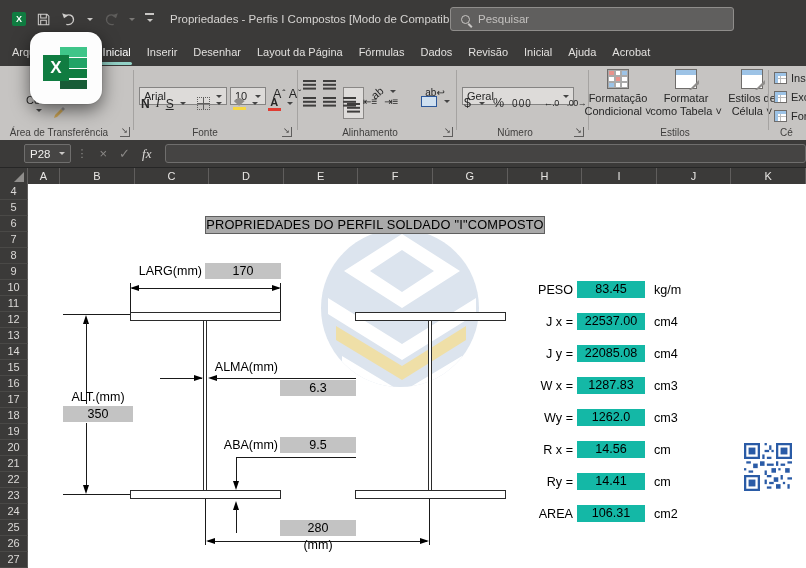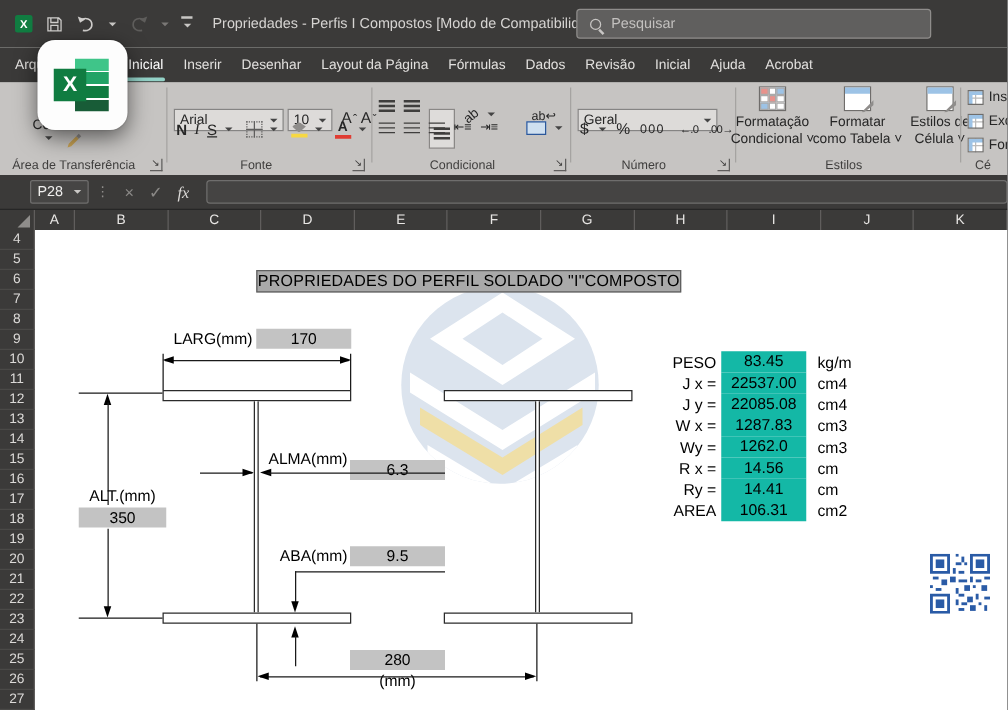--- a/index.html
+++ b/index.html
@@ -10,21 +10,21 @@
   
   .titlebar { position:absolute; left:0; top:0; width:806px; height:38px; background:#3b3a39; display:flex; align-items:center; }
   .qat { display:flex; align-items:center; gap:10px; padding-left:12px; }
   .excel-mini { width:14px; height:14px; background:#107c41; color:#fff; font-size:9px; font-weight:bold; display:flex; align-items:center; justify-content:center; border-radius:2px; }
   .tb-ico { display:inline-flex; align-items:center; }
   .chev-d { width:0; height:0; border:3.5px solid transparent; border-top-color:#c8c6c4; margin-top:3px; }
   .chev-d.dim { border-top-color:#7a7876; }
   .qat-more { display:flex; flex-direction:column; align-items:center; gap:1px; }
   .qat-more .bar { width:9px; height:1.5px; background:#c8c6c4; }
   .wtitle { color:#d6d4d2; font-size:11.5px; margin-left:16px; white-space:nowrap; }
-  .searchbox { position:absolute; left:461px; top:7px; width:284px; height:24px; background:#605f5e; border:1px solid #8f8d8b; border-radius:3px; display:flex; align-items:center; padding-left:10px; gap:8px; }
+  .searchbox { position:absolute; left:450px; top:7px; width:284px; height:24px; background:#605f5e; border:1px solid #8f8d8b; border-radius:3px; display:flex; align-items:center; padding-left:10px; gap:8px; }
   .mag { position:relative; width:9px; height:9px; border:1.5px solid #c8c6c4; border-radius:50%; }
   .mag::after { content:""; position:absolute; left:7px; top:7px; width:5px; height:1.5px; background:#c8c6c4; transform:rotate(45deg); transform-origin:0 0; }
   .searchbox input { background:transparent; border:none; outline:none; color:#d6d4d2; font-size:11.5px; width:200px; font-family:"Liberation Sans",sans-serif; }
   .searchbox input::placeholder { color:#c3c1bf; }
 
   
   .tabsrow { position:absolute; left:0; top:38px; width:806px; height:28px; background:#3b3a39; display:flex; align-items:stretch; padding-left:4px; }
   .tab { position:relative; color:#e2e0de; font-size:11px; padding:0 8px; display:flex; align-items:center; cursor:default; white-space:nowrap; }
   .tab.active { color:#ffffff; }
   .tab.active::after { content:""; position:absolute; left:7px; right:7px; bottom:1px; height:3px; background:#93d2c7; border-radius:2px; }
@@ -94,21 +94,21 @@
   .hline { position:absolute; height:0; border-top:1px solid #1a1a1a; }
   .vline { position:absolute; width:0; border-left:1px solid #1a1a1a; }
   .flange { position:absolute; width:151px; height:9px; background:#fff; border:1.5px solid #2b2b2b; }
   .web { position:absolute; width:4px; height:169px; border-left:1.4px solid #2b2b2b; border-right:1.4px solid #2b2b2b; background:#fff; }
   .ah { position:absolute; width:0; height:0; border-style:solid; }
   .ah.left  { border-width:3.5px 9px 3.5px 0; border-color:transparent #000 transparent transparent; }
   .ah.right { border-width:3.5px 0 3.5px 9px; border-color:transparent transparent transparent #000; }
   .ah.up    { border-width:0 3.5px 9px 3.5px; border-color:transparent transparent #000 transparent; }
   .ah.down  { border-width:9px 3.5px 0 3.5px; border-color:#000 transparent transparent transparent; }
 
-  .props { position:absolute; left:520px; top:281px; display:flex; flex-direction:column; }
+  .props { position:absolute; left:520px; top:281px; display:flex; flex-direction:column; gap:15px; }
   .prop-row { display:flex; align-items:center; height:17px; }
   .plabel { width:57px; text-align:right; padding-right:4px; font-size:12.6px; }
   .pvalue { width:68px; background:#14b8a6; text-align:center; font-size:12.6px; line-height:17px; }
   .punit { margin-left:9px; font-size:12.6px; }
 
   .watermark { position:absolute; left:318px; top:226px; }
   .qr { position:absolute; left:744px; top:443px; }
 
   
   .overlay-card { position:absolute; left:30px; top:32px; width:72px; height:72px; background:#fdfdfd; border-radius:14px; box-shadow:0 6px 18px rgba(0,0,0,0.55), 0 0 0 1px rgba(0,0,0,0.06); z-index:50; display:flex; align-items:center; justify-content:center; }
@@ -234,21 +234,21 @@
     </div>
     <div class="rowtwo" style="left:303px; gap:7px;">
       <span class="bars"></span>
       <span class="bars"></span>
       <span class="bars"></span>
       <span style="font-size:10px">⇤≡</span>
       <span style="font-size:10px">⇥≡</span>
       <span class="merge-ico" style="margin-left:16px"></span>
       <span class="chev-s"></span>
     </div>
-    <div class="grouplabel" style="left:300px;width:140px">Condicional</div>
+    <div class="grouplabel" style="left:300px;width:140px">Alinhamento</div>
     <div class="launcher" style="left:443px"></div>
     <div class="rdiv" style="left:456px"></div>
 
     <div class="rowone" style="left:462px">
       <div class="combo" style="width:112px">
           <span>Geral</span>
           <span class="chev-s"></span>
         </div>
     </div>
     <div class="rowtwo" style="left:464px; gap:8px;">
@@ -394,21 +394,21 @@
   <div class="hline" style="left:63px;top:314px;width:67px"></div>
   <div class="hline" style="left:63px;top:494px;width:67px"></div>
   <div class="ah up" style="left:83px;top:315px"></div>
   <div class="vline" style="left:86px;top:322px;height:82px"></div>
   <div class="vline" style="left:86px;top:423px;height:64px"></div>
   <div class="ah down" style="left:83px;top:485px"></div>
   <div class="sc" style="left:63px;top:390px;width:70px;text-align:center">ALT.(mm)</div>
   <div class="sc graybox" style="left:63px;top:406px;width:70px">350</div>
 
   <div class="sc dimlab" style="left:213px;top:360px;width:65px">ALMA(mm)</div>
-  <div class="sc graybox" style="left:280px;top:368px">6.3</div>
+  <div class="sc graybox" style="left:280px;top:380px">6.3</div>
   <div class="hline" style="left:160px;top:378px;width:42px"></div>
   <div class="ah right" style="left:194px;top:375px"></div>
   <div class="ah left" style="left:208px;top:375px"></div>
   <div class="hline" style="left:214px;top:378px;width:142px"></div>
 
   <div class="sc dimlab" style="left:213px;top:438px;width:65px">ABA(mm)</div>
   <div class="sc graybox" style="left:280px;top:437px">9.5</div>
   <div class="hline" style="left:236px;top:457px;width:120px"></div>
   <div class="vline" style="left:236px;top:457px;height:25px"></div>
   <div class="ah down" style="left:233px;top:481px"></div>

